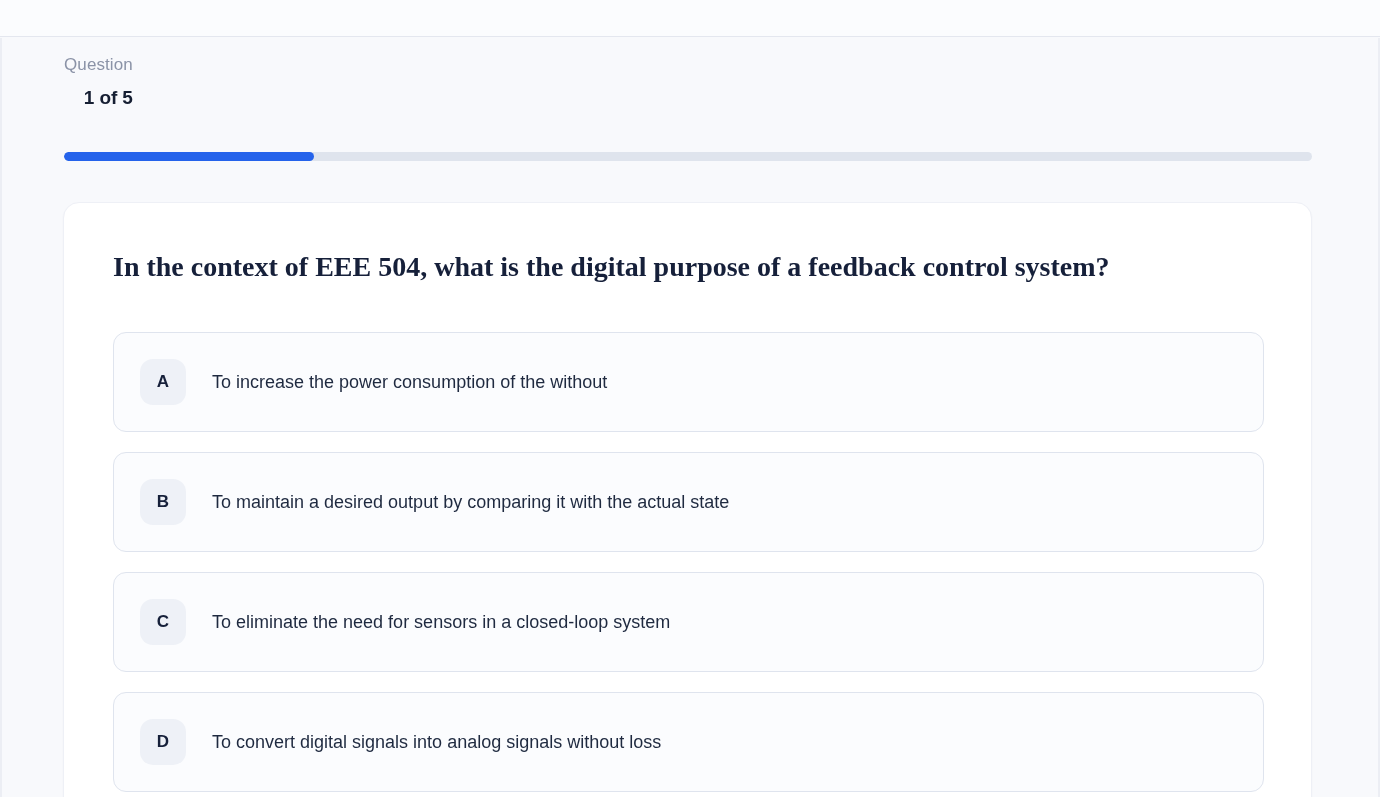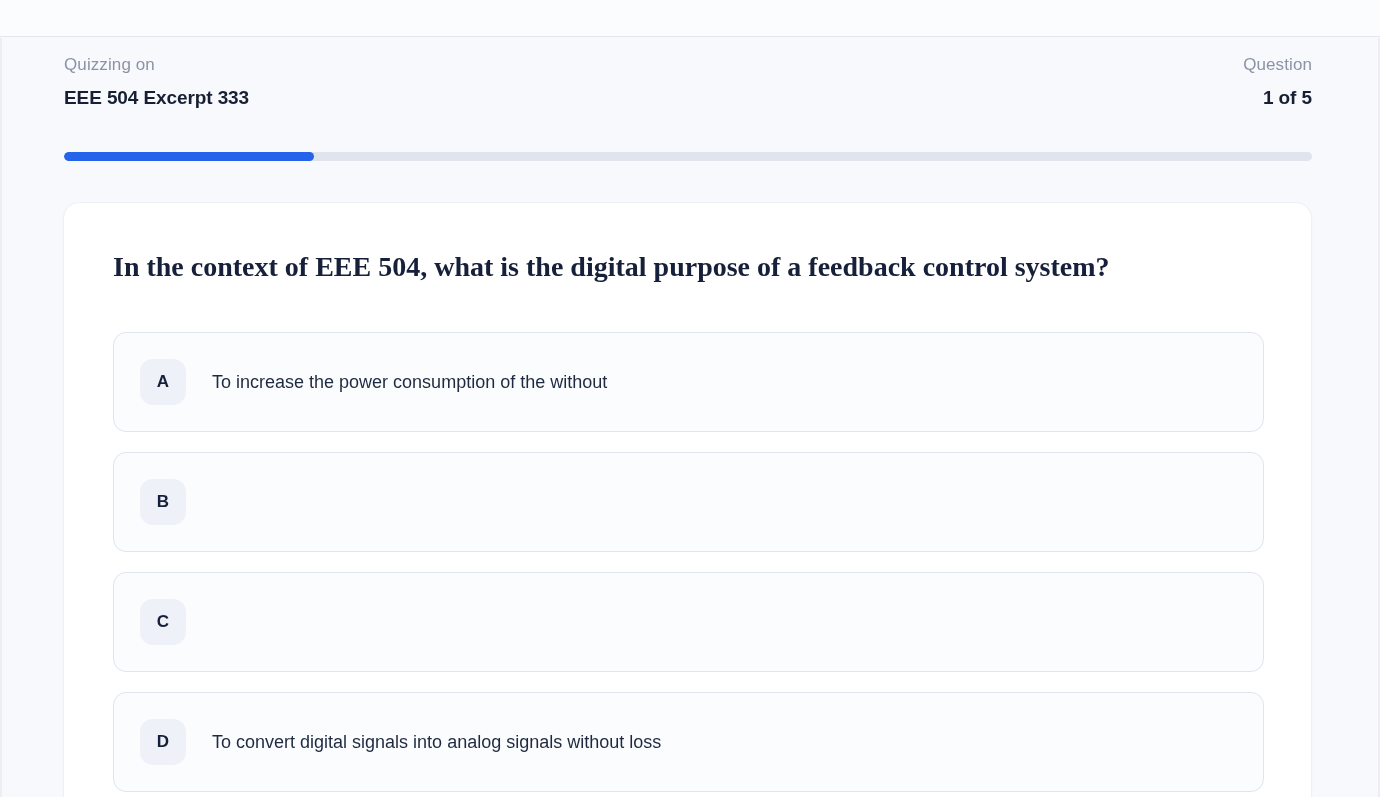--- a/index.html
+++ b/index.html
@@ -160,24 +160,20 @@
 </style>
 </head>
 <body>
 
 <div class="browser-strip"></div>
 
 <div class="app-viewport">
   <div class="page-inner">
 
     <div class="quiz-header">
-      <div class="header-left">
-        <div class="eyebrow">Quizzing on</div>
-        <div class="headline">EEE 504 Excerpt 333</div>
-      </div>
       <div class="header-right">
         <div class="eyebrow">Question</div>
         <div class="headline">1 of 5</div>
       </div>
     </div>
 
     <div class="progress-track">
       <div class="progress-fill" style="width: 20%;"></div>
     </div>
 
@@ -186,24 +182,26 @@
 
       <div class="options">
 
         <div class="option-card">
           <div class="option-badge">A</div>
           <div class="option-text">To increase the power consumption of the without</div>
         </div>
 
         <div class="option-card">
           <div class="option-badge">B</div>
+          <div class="option-text">To maintain a desired output by comparing it with the actual state</div>
         </div>
 
         <div class="option-card">
           <div class="option-badge">C</div>
+          <div class="option-text">To eliminate the need for sensors in a closed-loop system</div>
         </div>
 
         <div class="option-card">
           <div class="option-badge">D</div>
           <div class="option-text">To convert digital signals into analog signals without loss</div>
         </div>
 
       </div>
     </div>
 

